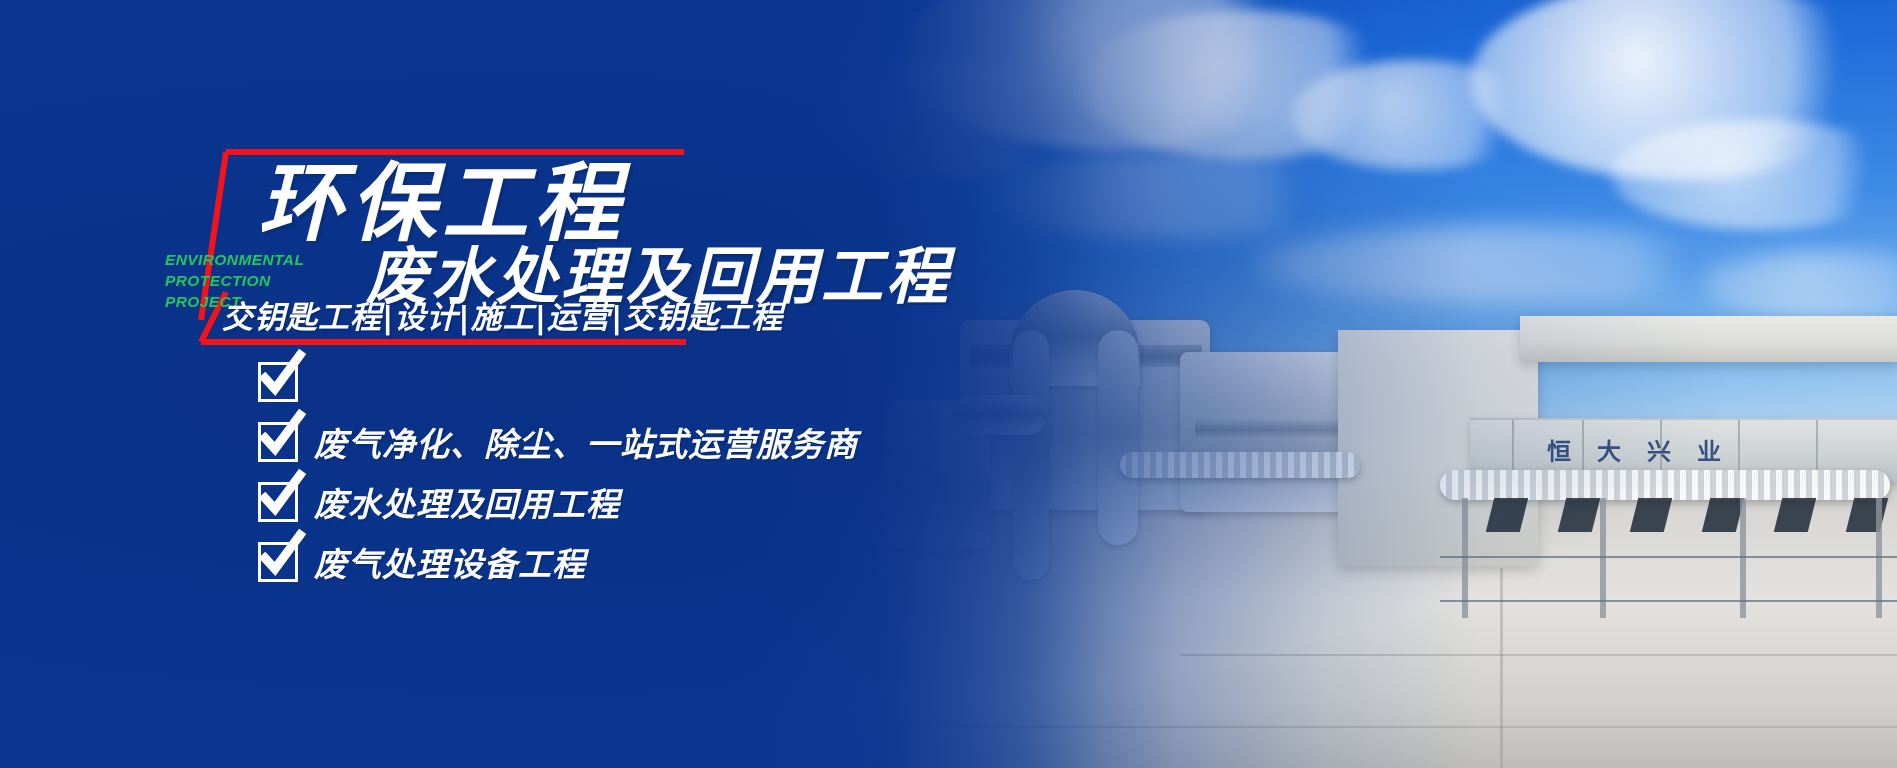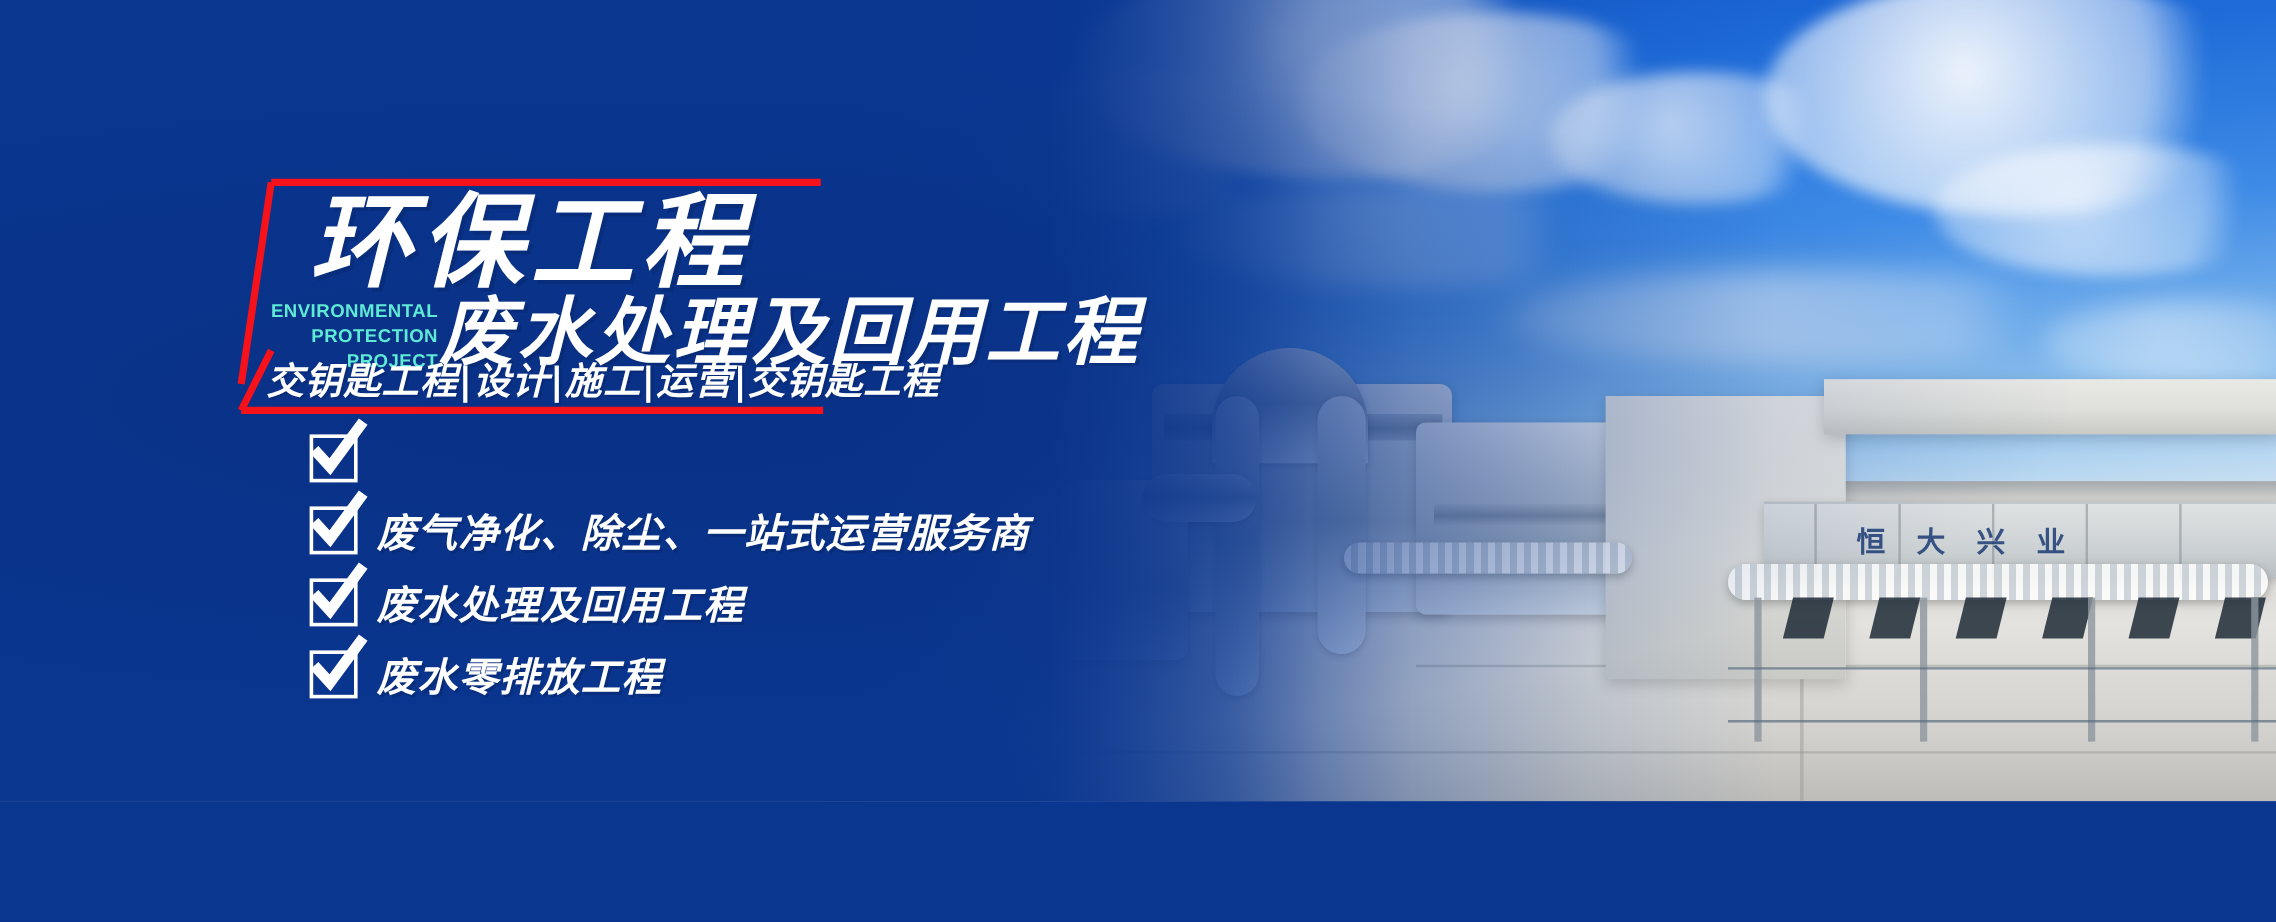--- a/index.html
+++ b/index.html
@@ -9,21 +9,21 @@
     background: #0a3690;
   }
   body {
     font-family: "Liberation Sans", "DejaVu Sans", sans-serif;
   }
 
   
   #banner {
     position: relative;
     width: 1897px;
-    height: 668px;
+    height: 768px;
     overflow: hidden;
     background: #0a3690;
     user-select: none;
   }
 
   
   .photo-layer {
     position: absolute;
     inset: 0;
     overflow: hidden;
@@ -215,24 +215,25 @@
     font-family: "DejaVu Sans", sans-serif;
   }
 
   .eng {
     position: absolute;
     left: -31px;
     top: 100px;
     width: 200px;
     font-size: 15.5px;
     font-weight: 700;
-    color: #5eead4;
+    font-style: italic;
+    color: #22c55e;
     line-height: 1.35;
     letter-spacing: .4px;
-    text-align: right;
+    text-align: left;
   }
   .eng .l2 { display: block; }
 
   
   .service-bar {
     position: absolute;
     left: 222px;
     top: 292px;
     font-size: 31px;
     font-weight: 700;
@@ -404,18 +405,18 @@
         </span>
         <span class="check-label">废水处理及回用工程</span>
       </div>
 
       <div class="check-item">
         <span class="check-box">
           <svg viewBox="0 0 46 46" aria-hidden="true">
             <path d="M 7 25 L 17 36 L 42 2" stroke="#ffffff" stroke-width="9" fill="none" stroke-linecap="square" stroke-linejoin="miter"></path>
           </svg>
         </span>
-        <span class="check-label">废水零排放工程</span>
+        <span class="check-label">废气处理设备工程</span>
       </div>
 
     </div>
   </div>
 </div>
 
 </body></html>

